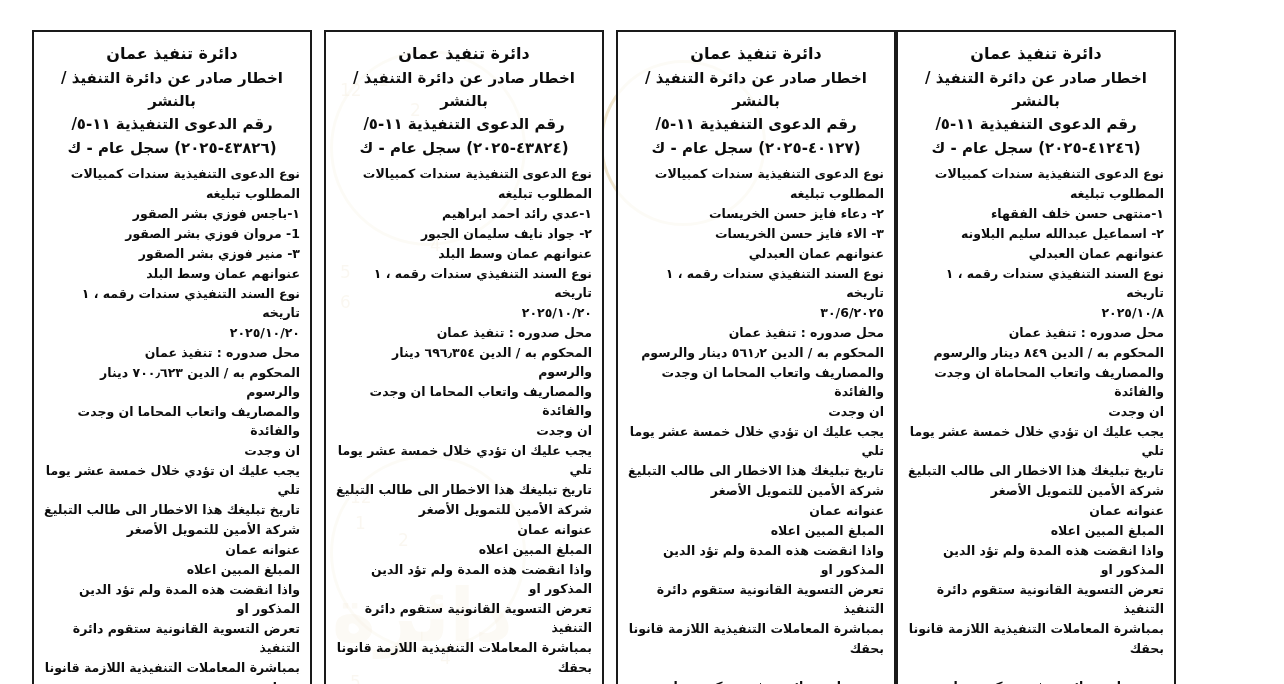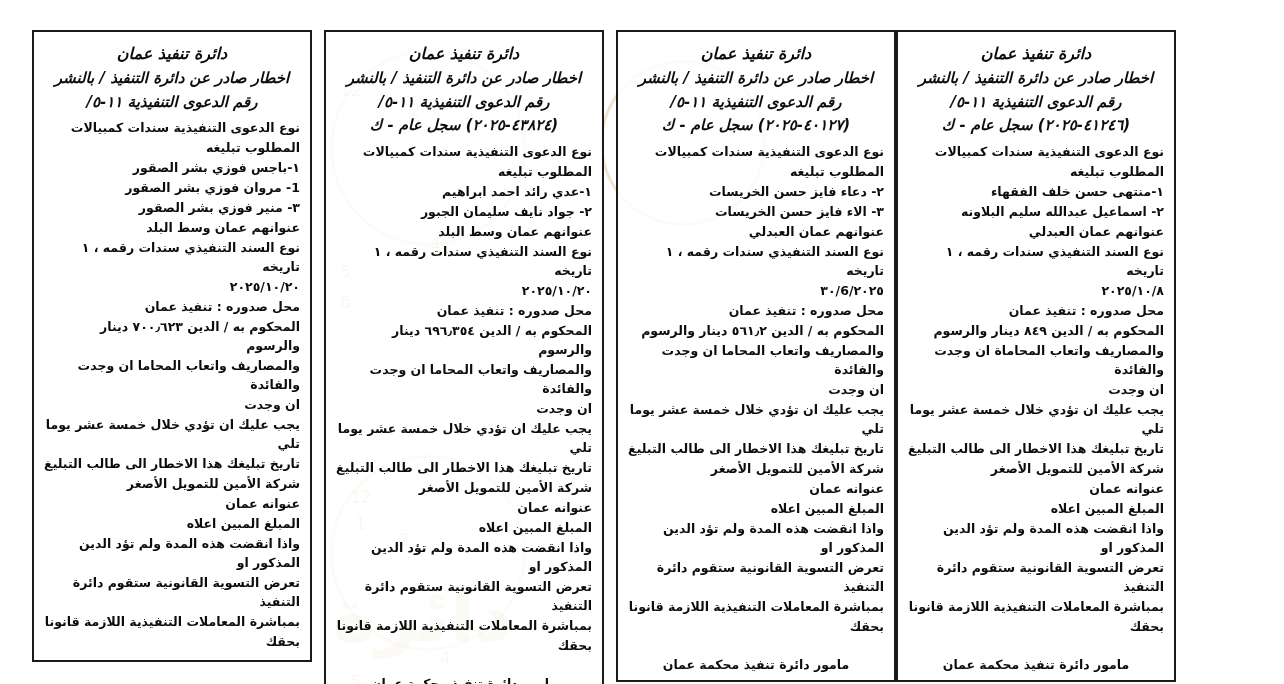--- a/index.html
+++ b/index.html
@@ -72,21 +72,20 @@
     font-size: 16px;
     font-weight: bold;
     line-height: 1.5;
     margin-bottom: 1px;
   }
   .head-line.sub {
     font-size: 15px;
   }
   .head-block {
     margin-bottom: 5px;
-    font-style: italic;
   }
 
   .body-block {
     text-align: right;
     font-size: 12.5px;
     line-height: 1.52;
     font-weight: bold;
   }
   .body-block p {
     margin: 0 0 1px 0;
@@ -119,20 +118,21 @@
   <div class="wm-text" style="left:332px; top:572px;">دائرة</div>
 </div>
 
 <div id="sheet">
 
   <div class="notice">
     <div class="head-block">
       <div class="head-line">دائرة تنفيذ عمان</div>
       <div class="head-line sub">اخطار صادر عن دائرة التنفيذ / بالنشر</div>
       <div class="head-line sub">رقم الدعوى التنفيذية ١١-٥/</div>
+      <div class="head-line sub">(٤٣٨٢٦-٢٠٢٥) سجل عام - ك</div>
     </div>
     <div class="body-block">
       <p>نوع الدعوى التنفيذية سندات كمبيالات</p>
       <p>المطلوب تبليغه</p>
       <p>١-باجس فوزي بشر الصقور</p>
       <p>1- مروان فوزي بشر الصقور</p>
       <p>٣- منير فوزي بشر الصقور</p>
       <p>عنوانهم عمان وسط البلد</p>
       <p>نوع السند التنفيذي سندات رقمه ، ١  تاريخه</p>
       <p>٢٠٢٥/١٠/٢٠</p>

